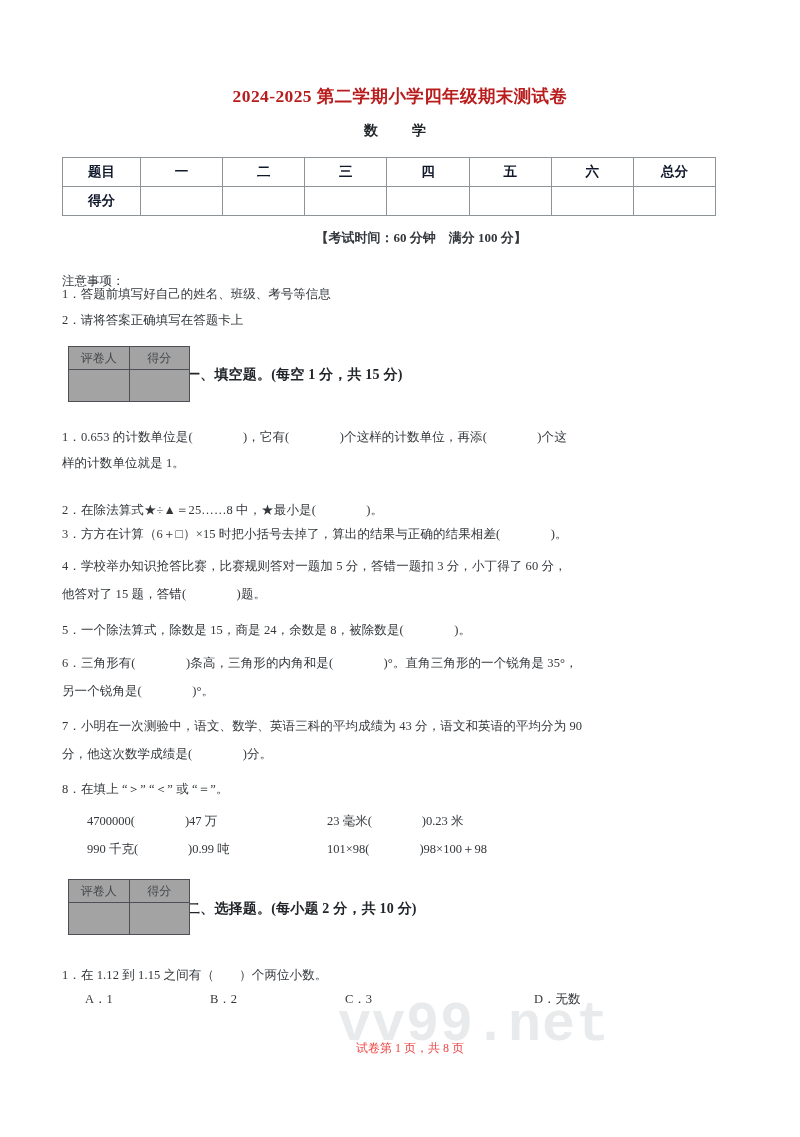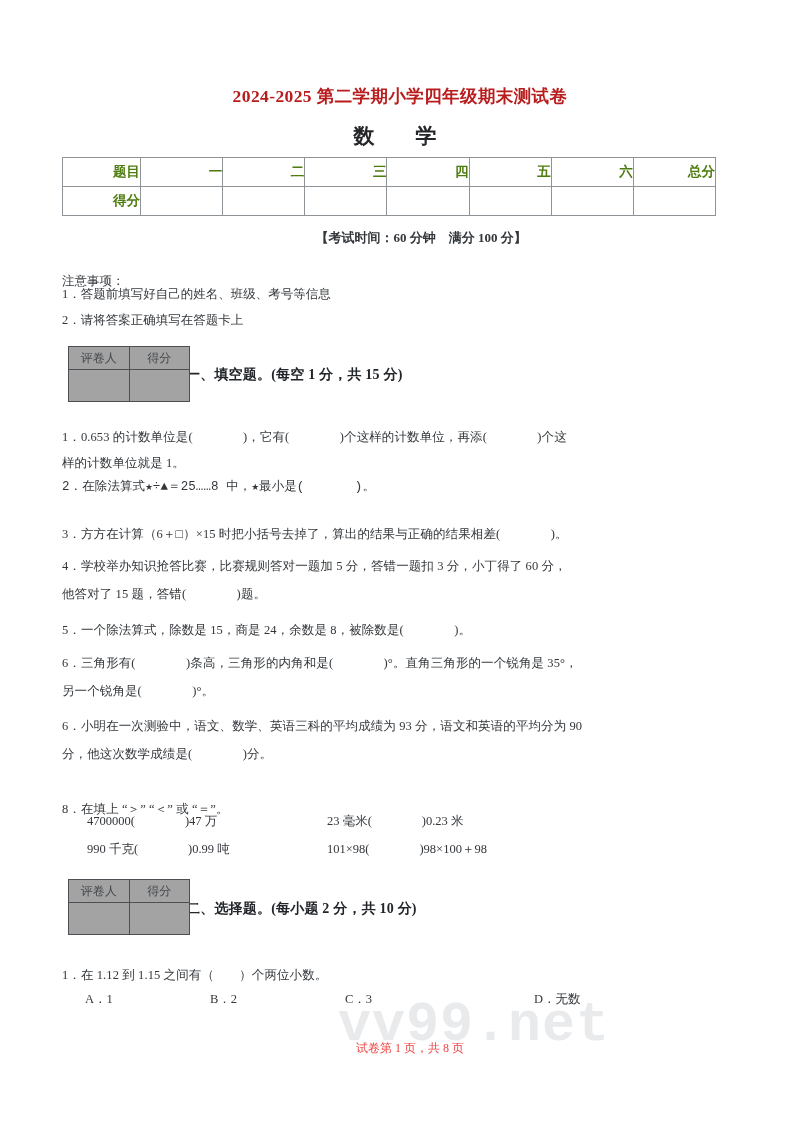--- a/index.html
+++ b/index.html
@@ -42,42 +42,42 @@
     font-size: 17.5px;
     font-weight: bold;
     letter-spacing: 0.4px;
     color: #b91c1c;
   }
   .subject-title {
     position: absolute;
     left: 0; top: 122px;
     width: 800px;
     text-align: center;
-    font-size: 21px;
+    font-size: 14px;
     font-weight: bold;
     letter-spacing: 10px;
     color: #23272a;
   }
 
   
   .score-table {
     position: absolute;
     left: 62px; top: 157px;
     width: 654px;
     border-collapse: collapse;
     table-layout: fixed;
   }
   .score-table td {
     border: 1px solid #8e9398;
     height: 29px;
-    text-align: right;
+    text-align: center;
     vertical-align: middle;
     font-size: 13.5px;
     font-weight: bold;
-    color: #4d7c0f;
+    color: #0f172a;
     padding: 0;
   }
   .score-table .col-label { width: 78px; }
 
   
   .exam-info {
     position: absolute;
     left: 0; top: 229px;
     width: 800px;
     text-align: center;
@@ -204,36 +204,36 @@
         <td class="gb"></td>
         <td class="gb"></td>
       </tr>
     </tbody>
       </table>
     <div class="section-heading" style="left:186px; top:366px;">一、填空题。(每空 1 分，共 15 分)</div>
 
     <div class="q q-wrap" style="top:424px;">1．0.653 的计数单位是(　　　　)，它有(　　　　)个这样的计数单位，再添(　　　　)个这</div>
     <div class="q" style="top:450px;">样的计数单位就是 1。</div>
 
-    <div class="q" style="top:474px;font-family:Liberation Mono, monospace;">2．在除法算式★÷▲＝25……8 中，★最小是(　　　　)。</div>
+    <div class="q" style="top:497px;">2．在除法算式★÷▲＝25……8 中，★最小是(　　　　)。</div>
 
     <div class="q" style="top:521px;">3．方方在计算（6＋□）×15 时把小括号去掉了，算出的结果与正确的结果相差(　　　　)。</div>
 
     <div class="q" style="top:553px;">4．学校举办知识抢答比赛，比赛规则答对一题加 5 分，答错一题扣 3 分，小丁得了 60 分，</div>
     <div class="q" style="top:581px;">他答对了 15 题，答错(　　　　)题。</div>
 
     <div class="q" style="top:617px;">5．一个除法算式，除数是 15，商是 24，余数是 8，被除数是(　　　　)。</div>
 
     <div class="q" style="top:650px;">6．三角形有(　　　　)条高，三角形的内角和是(　　　　)°。直角三角形的一个锐角是 35°，</div>
     <div class="q" style="top:678px;">另一个锐角是(　　　　)°。</div>
 
-    <div class="q" style="top:713px;">6．小明在一次测验中，语文、数学、英语三科的平均成绩为 93 分，语文和英语的平均分为 90</div>
+    <div class="q" style="top:713px;">7．小明在一次测验中，语文、数学、英语三科的平均成绩为 43 分，语文和英语的平均分为 90</div>
     <div class="q" style="top:741px;">分，他这次数学成绩是(　　　　)分。</div>
 
-    <div class="q" style="top:796px;">8．在填上 “＞” “＜” 或 “＝”。</div>
+    <div class="q" style="top:776px;">8．在填上 “＞” “＜” 或 “＝”。</div>
     <div class="cmp-row" style="top:813px;">
       <span class="cmp" style="left:25px;">4700000(　　　　)47 万</span>
       <span class="cmp" style="left:265px;">23 毫米(　　　　)0.23 米</span>
     </div>
     <div class="cmp-row" style="top:841px;">
       <span class="cmp" style="left:25px;">990 千克(　　　　)0.99 吨</span>
       <span class="cmp" style="left:265px;">101×98(　　　　)98×100＋98</span>
     </div>
 
     <table class="grader-box" style="left:68px; top:879px;">

